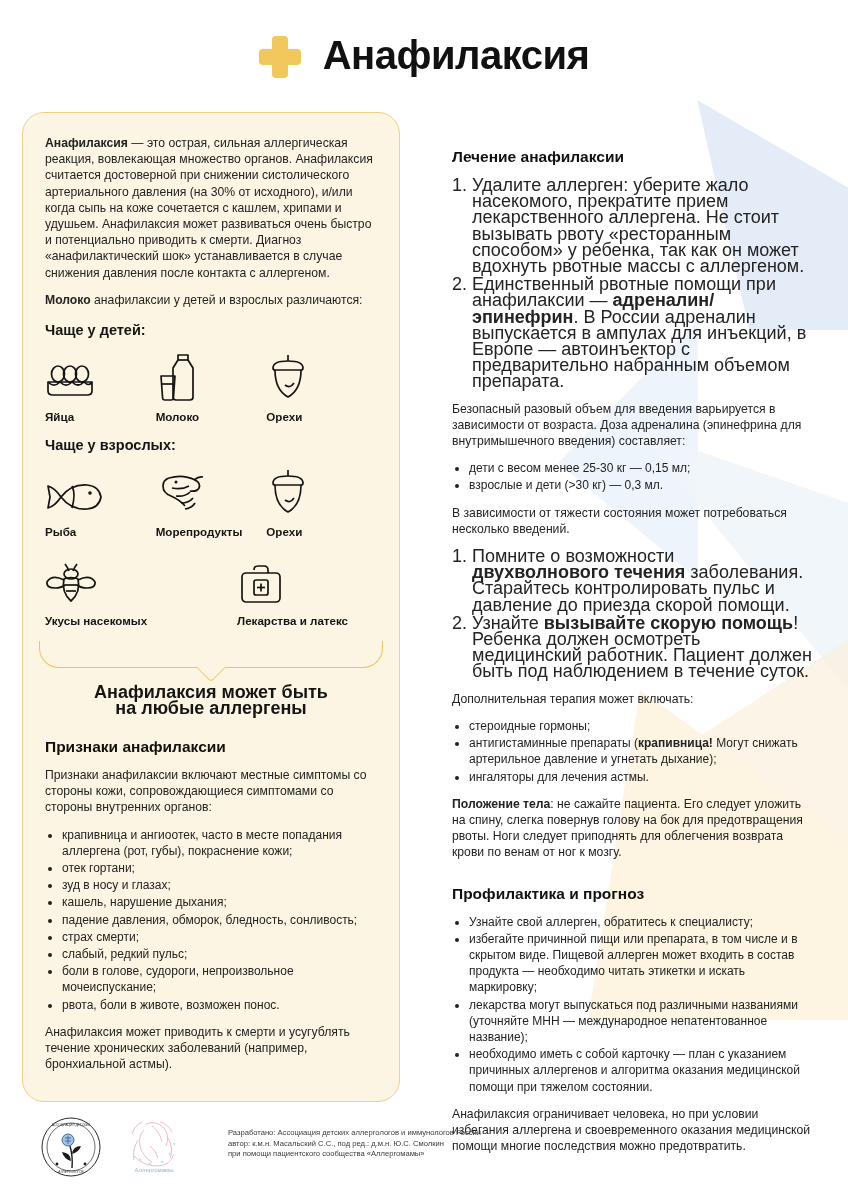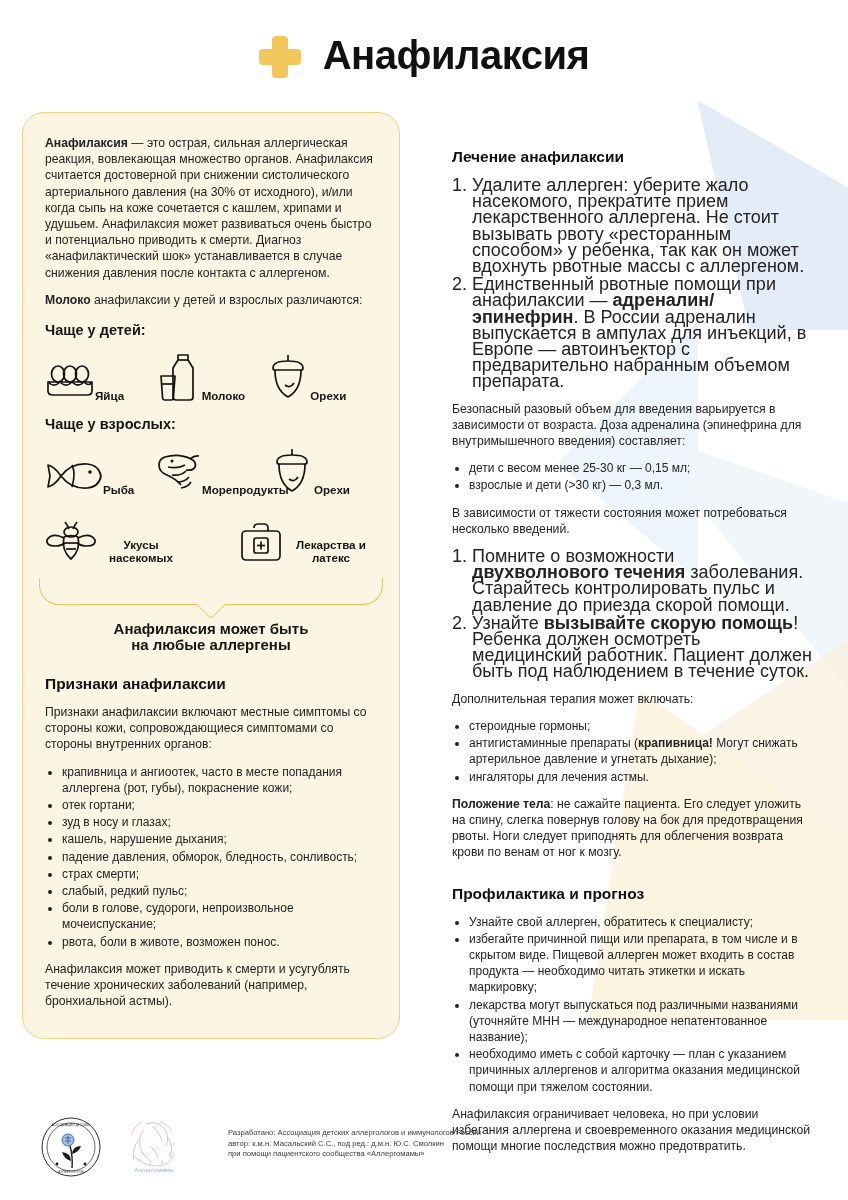--- a/index.html
+++ b/index.html
@@ -85,21 +85,21 @@
     margin:14px 0 10px 0;color:#151515;
   }
 
   
   .icon-row{
     display:flex;justify-content:space-around;align-items:flex-end;
     margin:6px 0 4px 0;
   }
   .icon-row.two{justify-content:center;gap:52px;margin-top:14px;}
   .icon-item{
-    display:flex;flex-direction:row;align-items:flex-end;width:118px;
+    display:flex;flex-direction:column;align-items:flex-start;width:118px;
   }
   .icon-item.wide{width:150px;}
   .icon-box{height:54px;display:flex;align-items:flex-end;justify-content:center;}
   .icon-label{
     font-size:11.6px;font-weight:bold;margin-top:8px;text-align:center;color:#151515;
   }
 
   
   .callout-wrap{position:relative;margin:14px -6px 0 -6px;}
   .callout-border{
@@ -110,21 +110,21 @@
     border-bottom-right-radius:20px;
     position:relative;
   }
   .notch{
     position:absolute;left:50%;bottom:-11px;transform:translateX(-50%) rotate(45deg);
     width:20px;height:20px;background:#fdf5e3;
     border-right:1.5px solid #f0c35a;border-bottom:1.5px solid #f0c35a;
     border-bottom-right-radius:4px;
   }
   .callout-text{
-    margin-top:16px;text-align:center;font-size:15px;font-weight:bold;
+    margin-top:16px;text-align:center;font-size:18px;font-weight:bold;
     line-height:16px;color:#151515;
   }
 
   .section-head{
     font-size:15.5px;font-weight:bold;margin:22px 0 11px 0;color:#111111;
   }
 
   ul.bullets{margin:2px 0 11px 0;padding-left:17px;}
   ul.bullets li{
     font-size:12px;line-height:16.2px;margin:0 0 1px 0;color:#232323;

